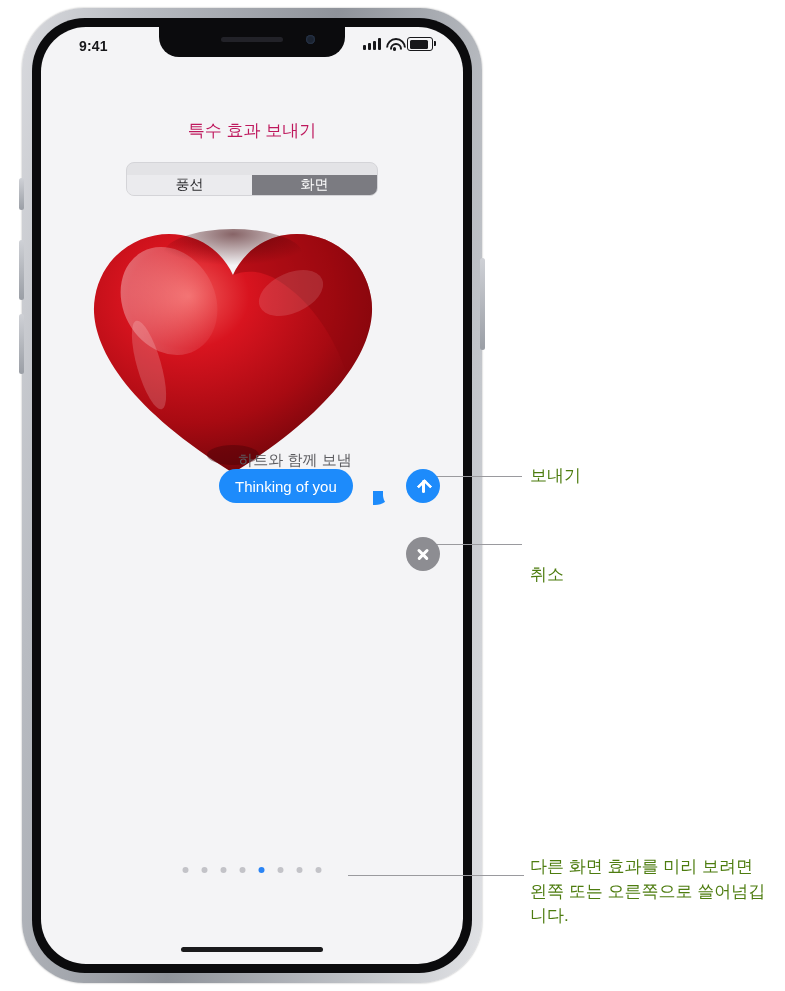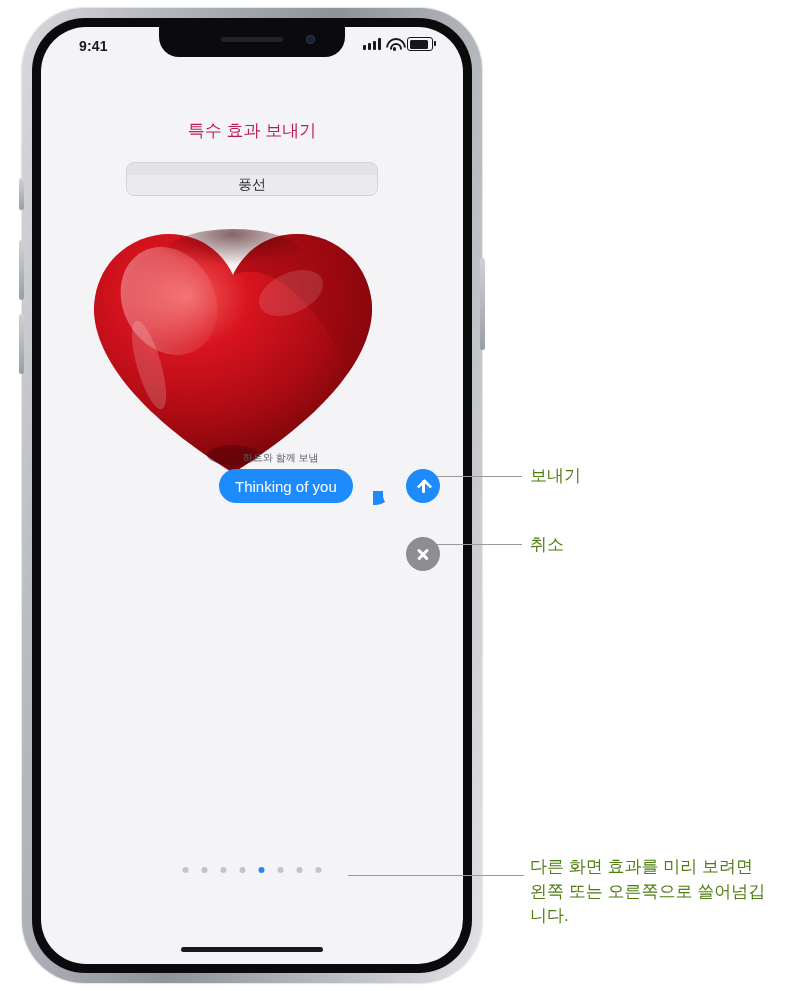--- a/index.html
+++ b/index.html
@@ -231,24 +231,24 @@
     top: 188px;
     left: 42px;
     width: 300px;
     height: 270px;
   }
   #heart-wrap svg { display: block; }
 
   #heart-caption {
     position: absolute;
     top: 424px;
-    left: 202px;
+    left: 189px;
     width: 130px;
-    text-align: left;
-    font-size: 10px;
+    text-align: center;
+    font-size: 15px;
     color: #5c5c60;
   }
 
   
   #bubble {
     position: absolute;
     top: 442px;
     left: 178px;
     height: 34px;
     padding: 0 16px;
@@ -386,21 +386,21 @@
   .leader {
     position: absolute;
     height: 1px;
     background: #9a9a9e;
   }
   #leader-send   { left: 418px; top: 476px; width: 104px; }
   #leader-cancel { left: 418px; top: 544px; width: 104px; }
   #leader-swipe  { left: 348px; top: 875px; width: 176px; }
 
   #label-send   { left: 530px; top: 464px; }
-  #label-cancel { left: 530px; top: 533px; }
+  #label-cancel { left: 530px; top: 563px; }
   #label-swipe  { left: 530px; top: 855px; width: 242px; }
 </style>
 </head>
 <body>
 
 <div id="phone-frame">
 
   <div class="side-btn" id="btn-mute"></div>
   <div class="side-btn" id="btn-volup"></div>
   <div class="side-btn" id="btn-voldn"></div>
@@ -429,20 +429,21 @@
           <span class="battery">
             <span class="battery-fill"></span>
           </span>
         </div>
       </div>
 
       <div id="screen-title">특수 효과 보내기</div>
 
       <div id="segmented">
         <div class="seg left">풍선</div>
+        <div class="seg active">화면</div>
       </div>
 
       <div id="heart-wrap">
         <svg width="300" height="270" viewBox="0 0 300 270" aria-hidden="true">
           <defs>
             <radialGradient id="hg" cx="34%" cy="26%" r="78%">
               <stop offset="0%" stop-color="#f25b5b"></stop>
               <stop offset="28%" stop-color="#d8141f"></stop>
               <stop offset="68%" stop-color="#a80a12"></stop>
               <stop offset="100%" stop-color="#6e050a"></stop>

